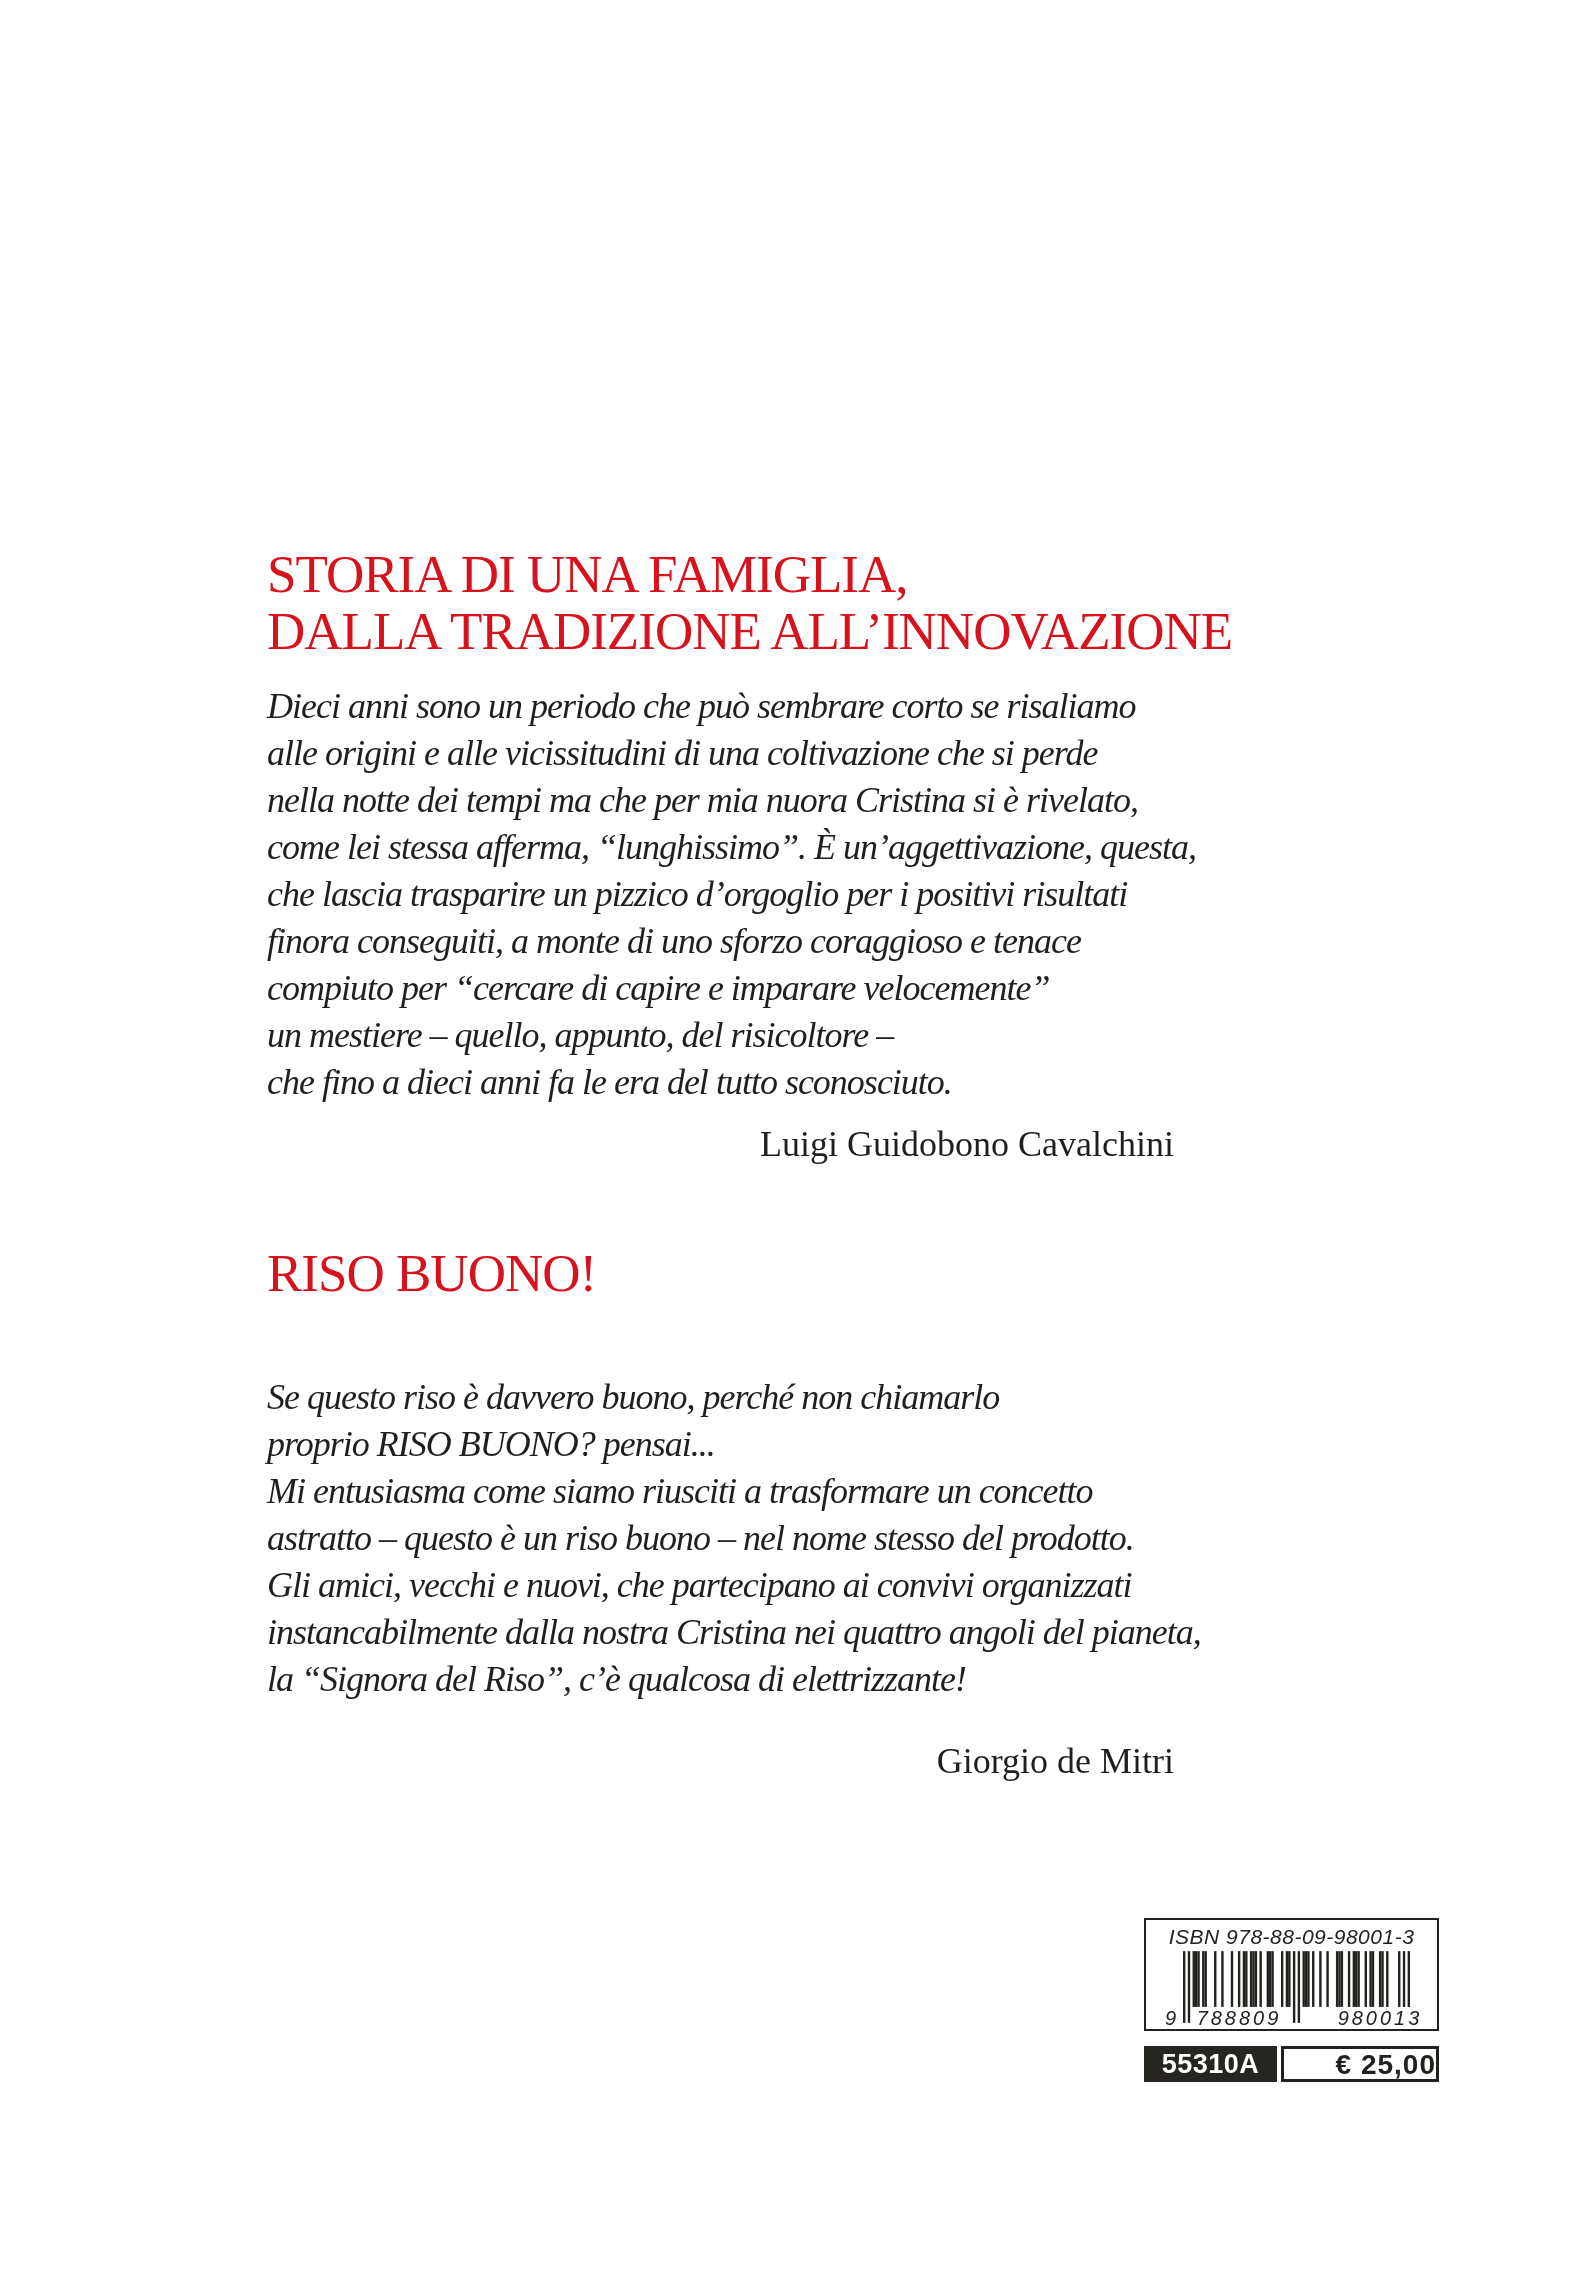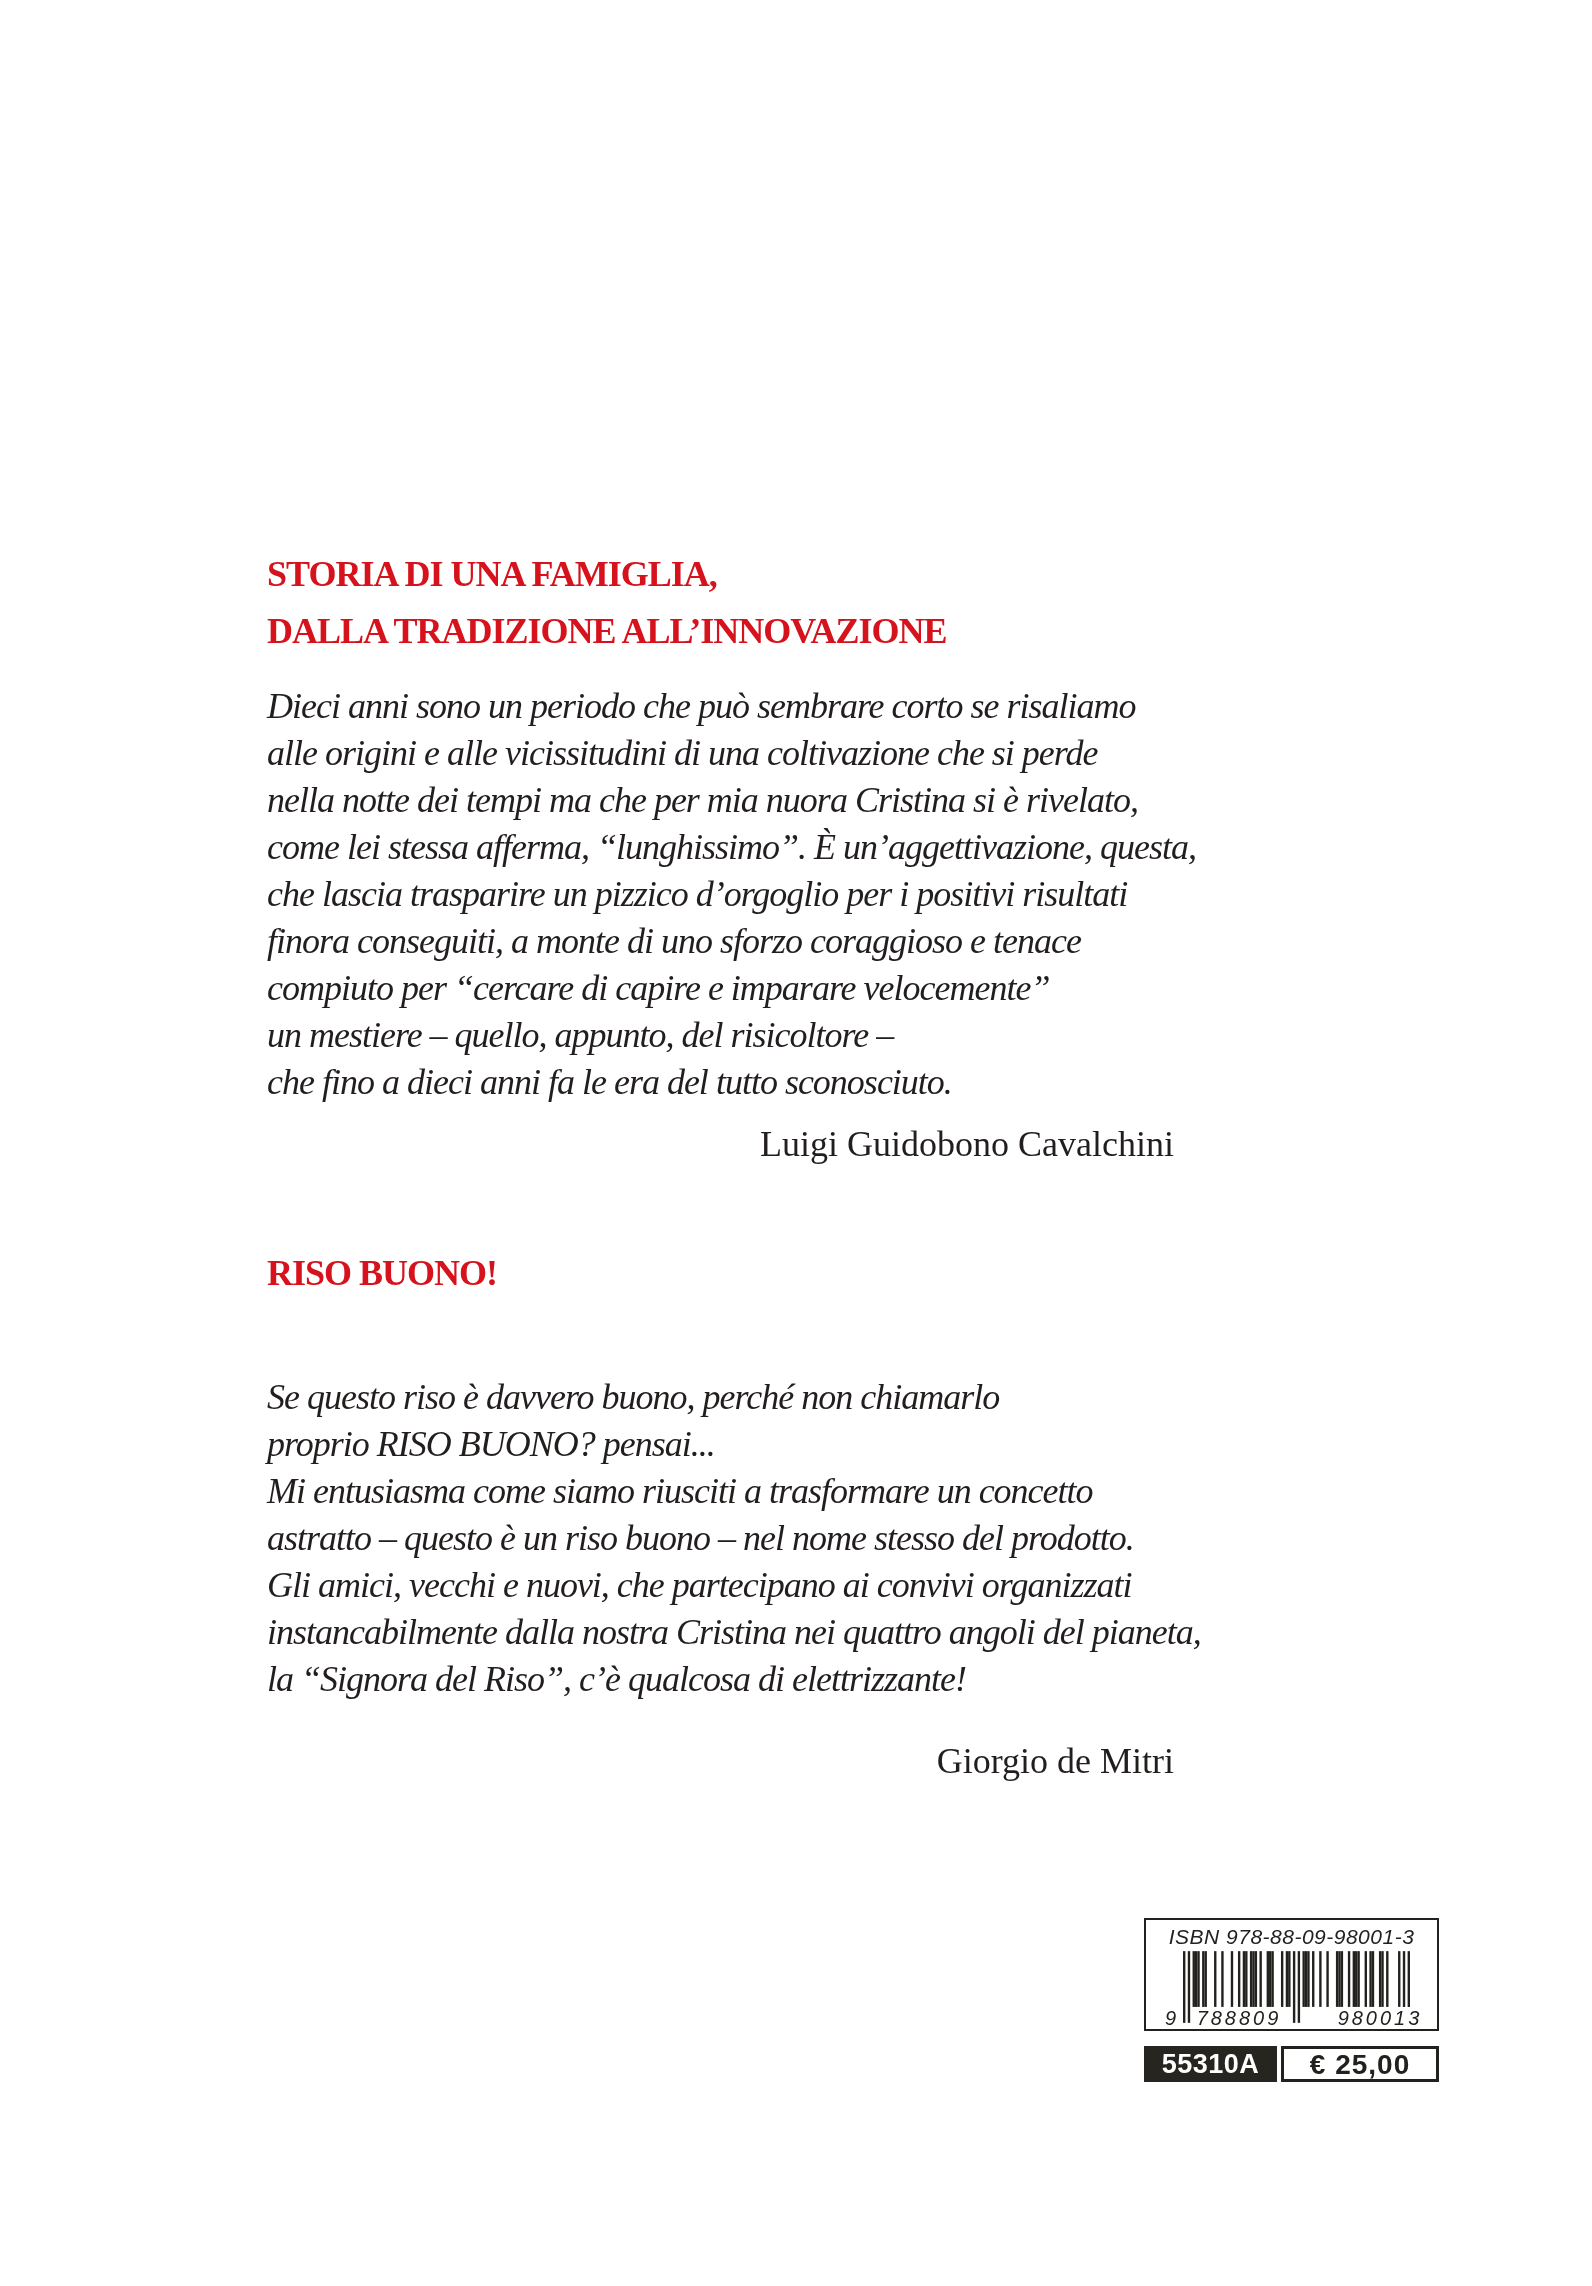--- a/index.html
+++ b/index.html
@@ -6,23 +6,23 @@
   .page{
     position:relative;
     width:1592px;height:2287px;
     background:#ffffff;
     overflow:hidden;
     font-family:"Liberation Serif", serif;
   }
   .heading{
     position:absolute;left:267px;
     color:#d6121c;
-    font-size:36px;line-height:57px;
+    font-size:53px;line-height:57px;
     letter-spacing:-1px;
-    font-weight:bold;
+    font-weight:normal;
     white-space:nowrap;
   }
   .heading-1{top:546px;}
   .heading-2{top:1245px;}
   .body-block{
     position:absolute;left:267px;
     color:#211e1d;
     font-style:italic;
     font-size:36px;line-height:47px;
     letter-spacing:-1px;
@@ -89,21 +89,21 @@
     letter-spacing:0.5px;
   }
   .price-box{
     box-sizing:border-box;
     margin-left:4px;
     flex:1;height:36px;
     border:3px solid #22211e;
     background:#ffffff;
     color:#22211e;
     font-weight:bold;font-size:28px;line-height:31px;
-    text-align:center;
+    text-align:right;
     letter-spacing:1px;
   }
 </style>
 </head>
 <body>
 
 <div class="page">
 
   <div class="heading heading-1">
     <div>STORIA DI UNA FAMIGLIA,</div>

